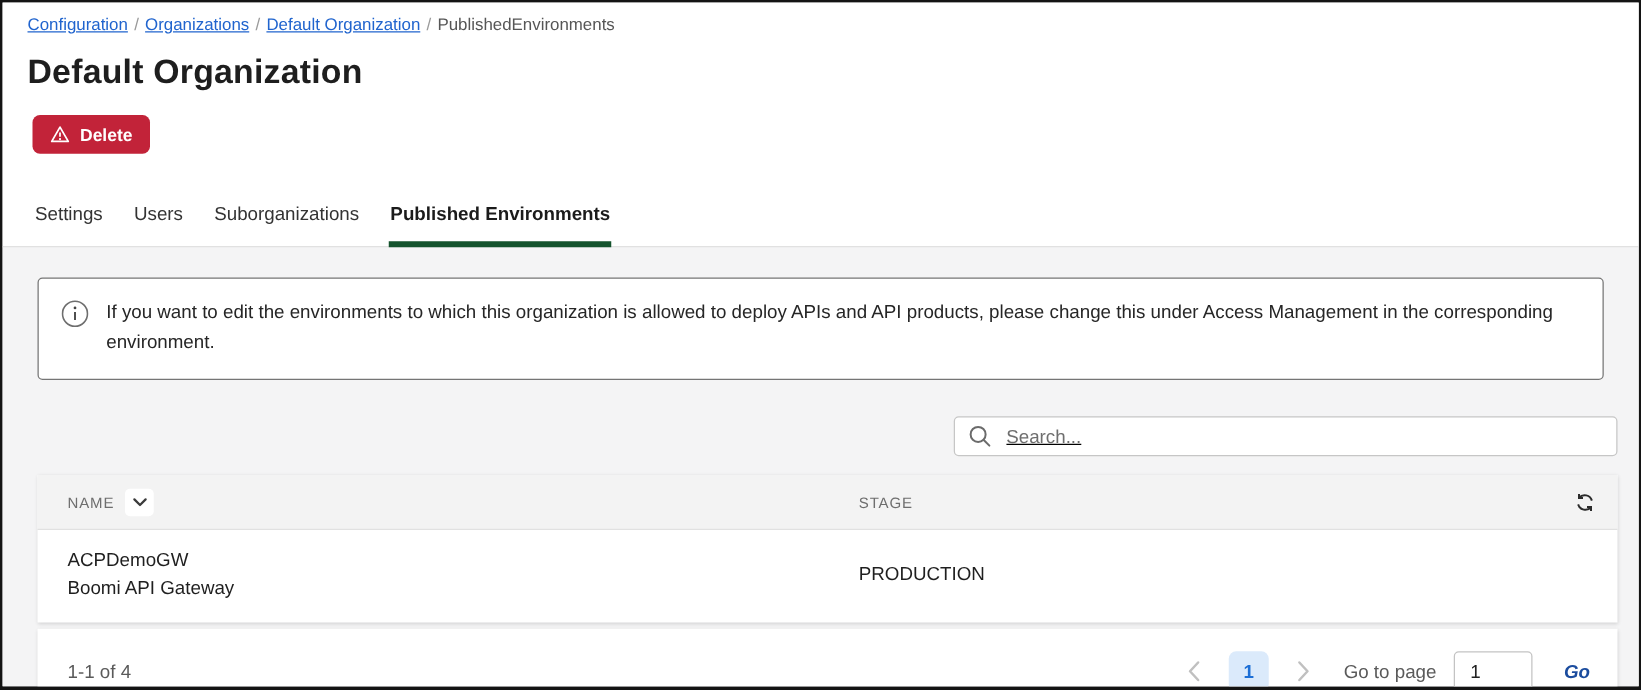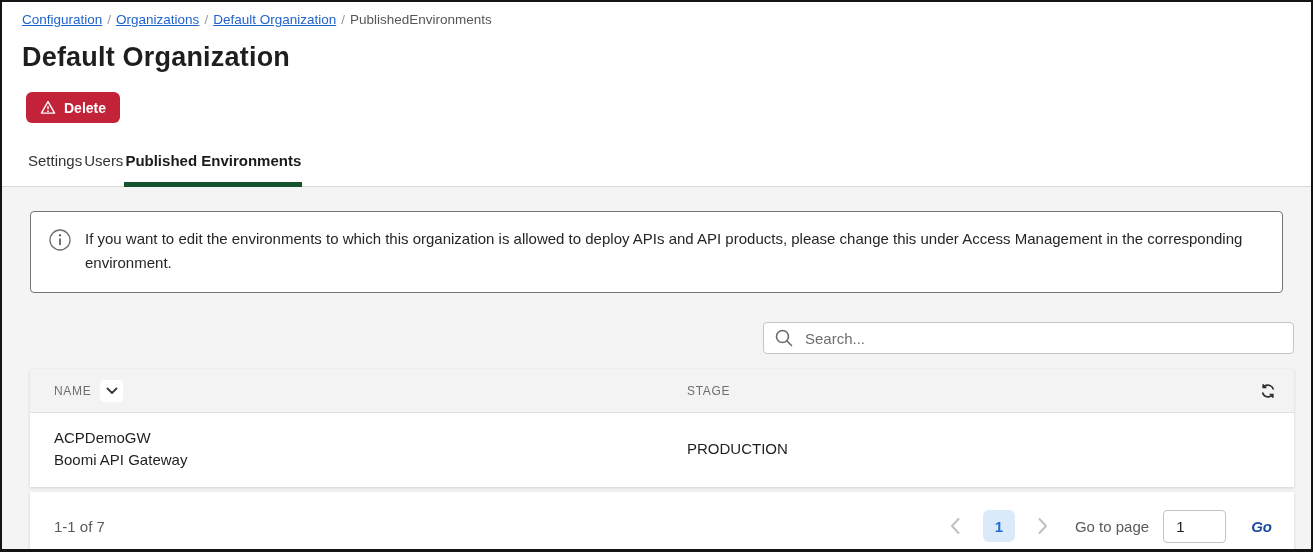--- a/index.html
+++ b/index.html
@@ -23,41 +23,41 @@
 
   .delete-btn {
     background:#c22339; color:#fff; border:none; border-radius:6px;
     height:31px; padding:0 14px; margin-left:4px;
     font-family:"Liberation Sans", sans-serif;
     font-size:14px; font-weight:700;
     display:inline-flex; align-items:center; gap:8px; cursor:pointer;
   }
   .delete-btn svg { display:block; }
 
-  .tabs { display:flex; margin-top:29px; padding-left:5px; }
+  .tabs { display:flex; gap:23px; margin-top:40px; padding-left:5px; }
   .tab { font-size:15px; color:#333; padding:0 1px 13px 1px; cursor:pointer; border-bottom:3px solid transparent; margin-bottom:-1px; }
   .tab.active { font-weight:700; color:#1b1b1b; border-bottom:5px solid #14532d; }
 
   
   .page-main { background:#f4f4f5; flex:1; padding:24px 17px 0 28px; }
 
   .notice {
     background:#fff; border:1px solid #757575; border-radius:4px;
     padding:15px 18px 17px 18px; margin-right:11px;
     display:flex; gap:14px; align-items:flex-start;
     font-size:15px; color:#262626; line-height:1.6;
   }
   .notice svg { flex:0 0 auto; margin-top:2px; }
   .notice-text { max-width:1160px; }
 
   .search-row { display:flex; justify-content:flex-end; margin-top:29px; }
   .search-box {
     width:531px; height:32px; background:#fff;
     border:1px solid #c6c6c6; border-radius:4px;
-    display:flex; align-items:center; gap:9px; padding:0 10px;
+    display:flex; align-items:center; gap:9px; padding:0 10px;text-decoration:underline;
   }
   .search-box input {
     border:none; outline:none; flex:1; font-size:15px; color:#333;
     font-family:"Liberation Sans", sans-serif; background:transparent;
   }
   .search-box input::placeholder { color:#6e6e6e; }
 
   .table-card { margin-top:15px; background:#fff; box-shadow:0 1px 3px rgba(0,0,0,0.14); }
   .thead {
     display:flex; align-items:center; height:44px;
@@ -123,20 +123,21 @@
           <line x1="8" y1="6" x2="8" y2="9.3" stroke="#ffffff" stroke-width="1.4"></line>
           <circle cx="8" cy="11.2" r="0.9" fill="#ffffff"></circle>
         </svg>
       </span>
       <span>Delete</span>
     </button>
 
     <div class="tabs">
       <div class="tab">Settings</div>
       <div class="tab">Users</div>
+      <div class="tab">Suborganizations</div>
       <div class="tab active">Published Environments</div>
     </div>
   </header>
 
   <main class="page-main">
 
     <div class="notice">
       <svg width="22" height="22" viewBox="0 0 22 22" fill="none">
         <circle cx="11" cy="11" r="10" stroke="#6e6e6e" stroke-width="1.3"></circle>
         <line x1="11" y1="9.6" x2="11" y2="16" stroke="#444" stroke-width="1.5"></line>
@@ -181,21 +182,21 @@
       <div class="trow">
         <div class="cell-name">
           <div>ACPDemoGW</div>
           <div>Boomi API Gateway</div>
         </div>
         <div class="cell-stage">PRODUCTION</div>
       </div>
     </div>
 
     <div class="footer-card">
-      <div class="range-label">1-1 of 7</div>
+      <div class="range-label">1-1 of 4</div>
       <div class="pager">
         <button class="pg-chevron">
           <svg width="12" height="18" viewBox="0 0 12 18" fill="none">
             <path d="M9.5 2 L3 9 L9.5 16" stroke="#c0c0c0" stroke-width="2" stroke-linecap="round" stroke-linejoin="round"></path>
           </svg>
         </button>
         <button class="pg-current">1</button>
         <button class="pg-chevron">
           <svg width="12" height="18" viewBox="0 0 12 18" fill="none">
             <path d="M2.5 2 L9 9 L2.5 16" stroke="#c0c0c0" stroke-width="2" stroke-linecap="round" stroke-linejoin="round"></path>

